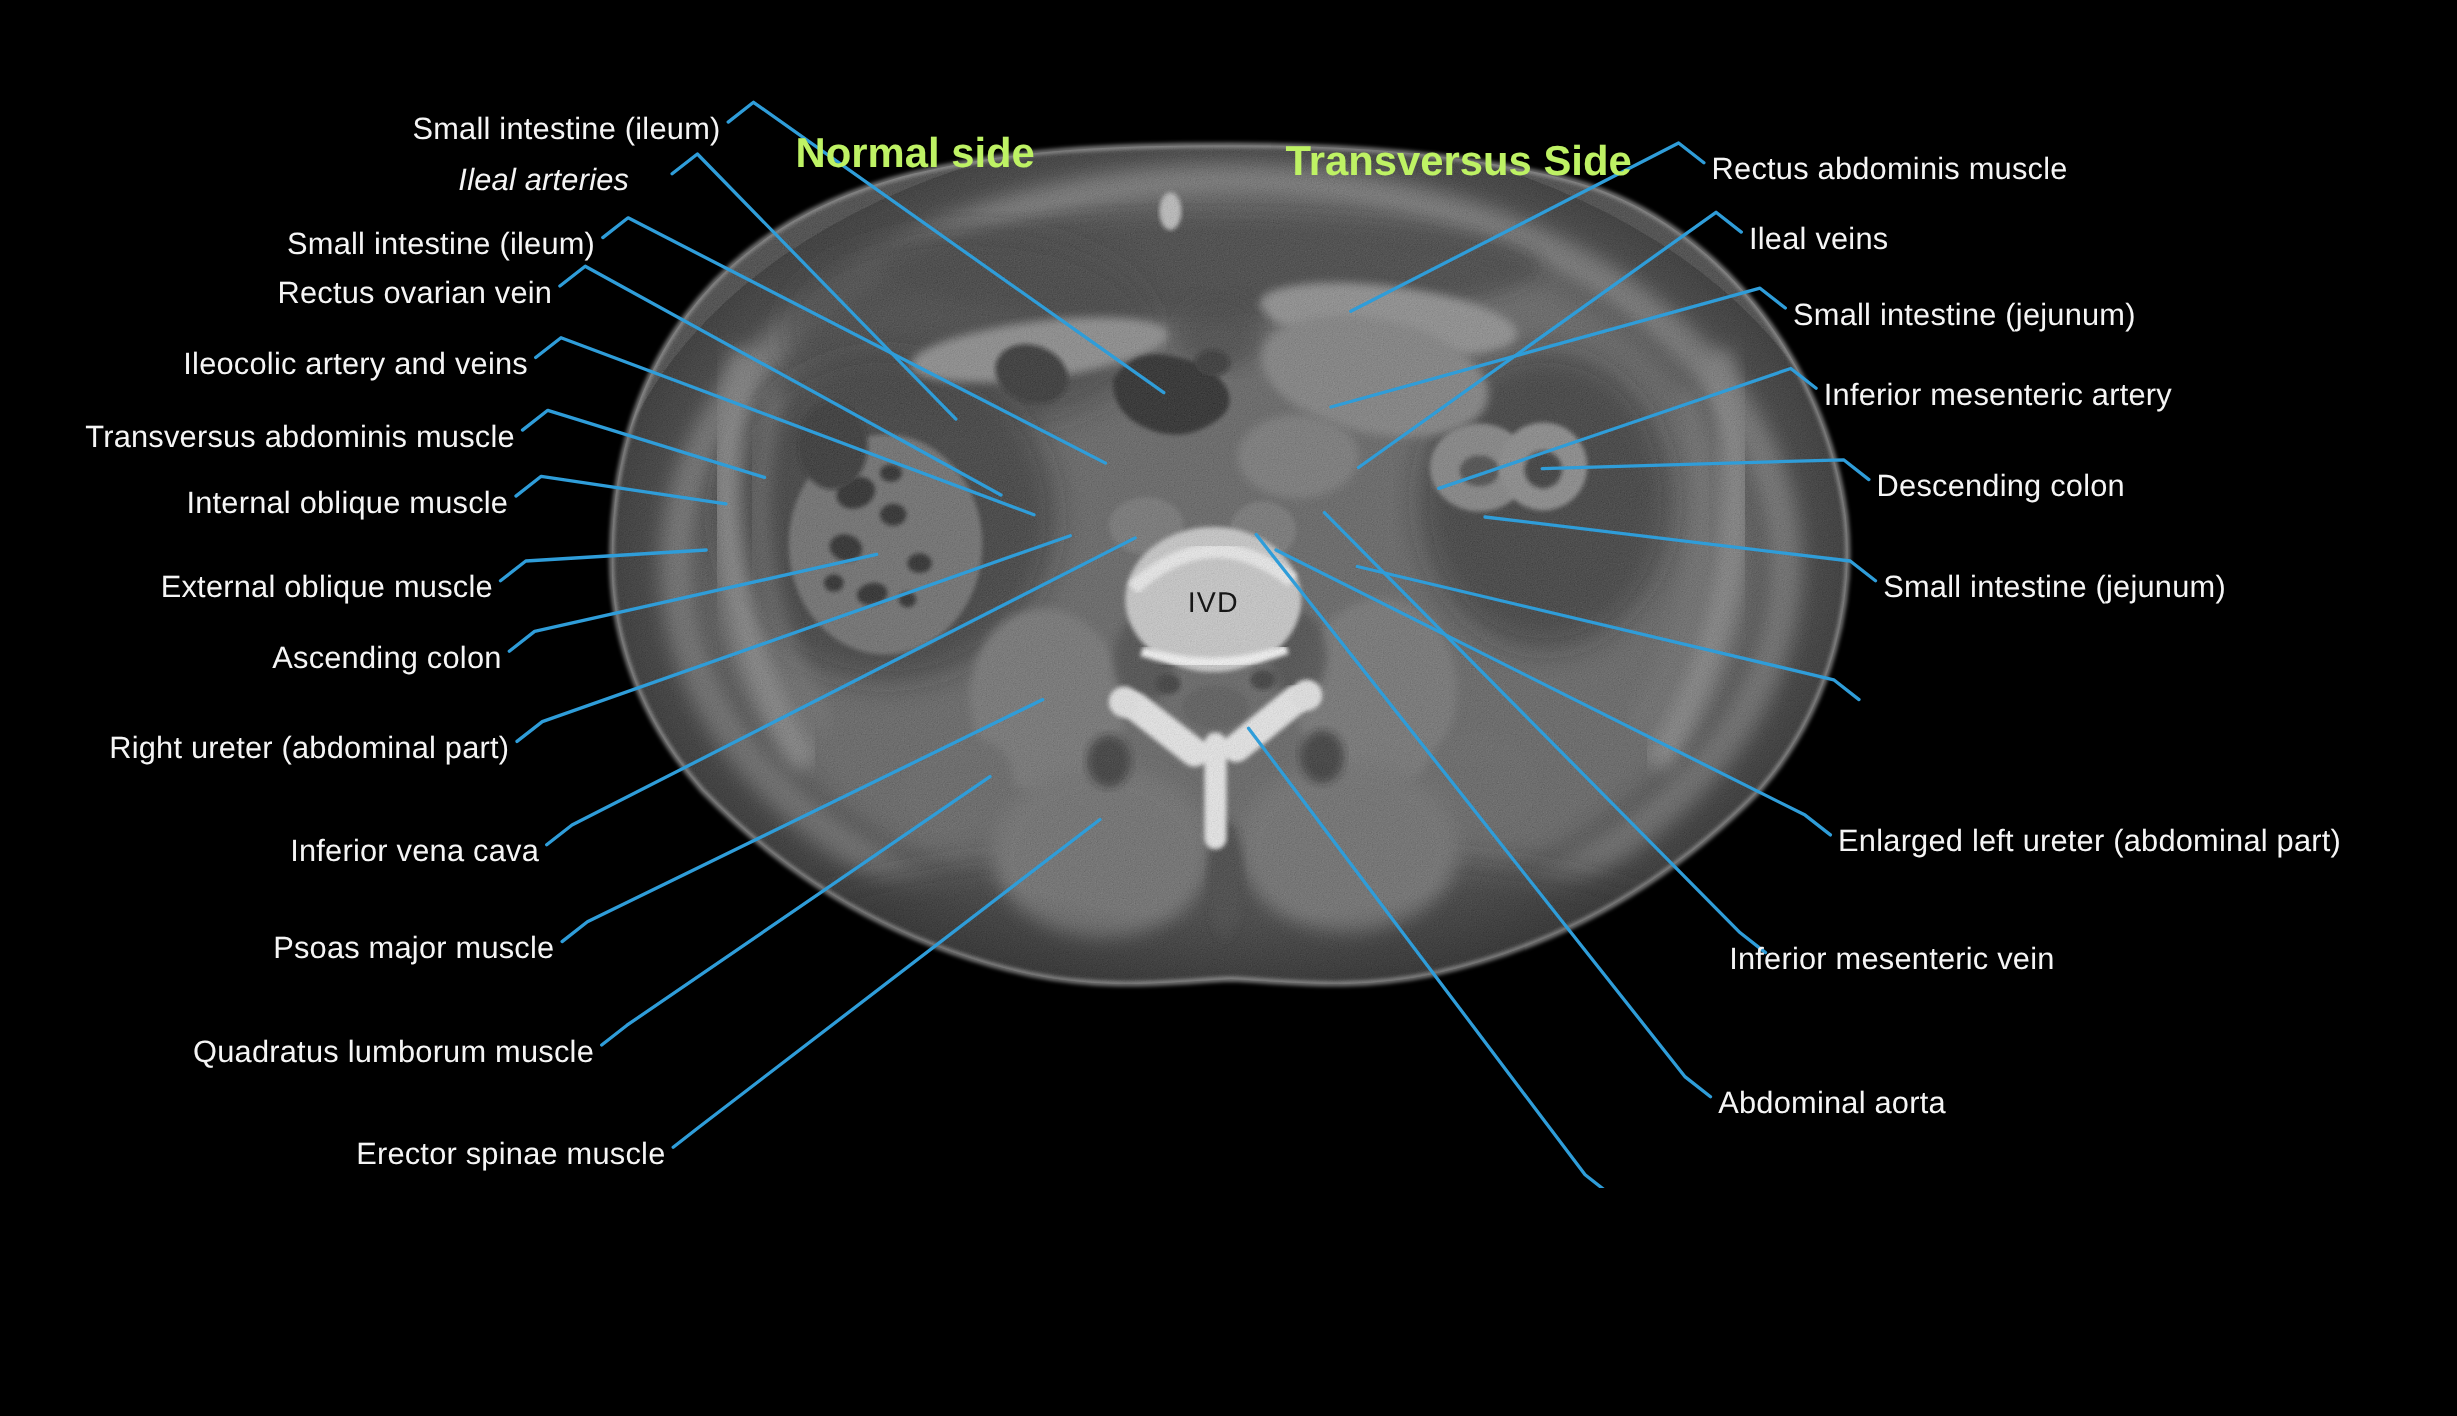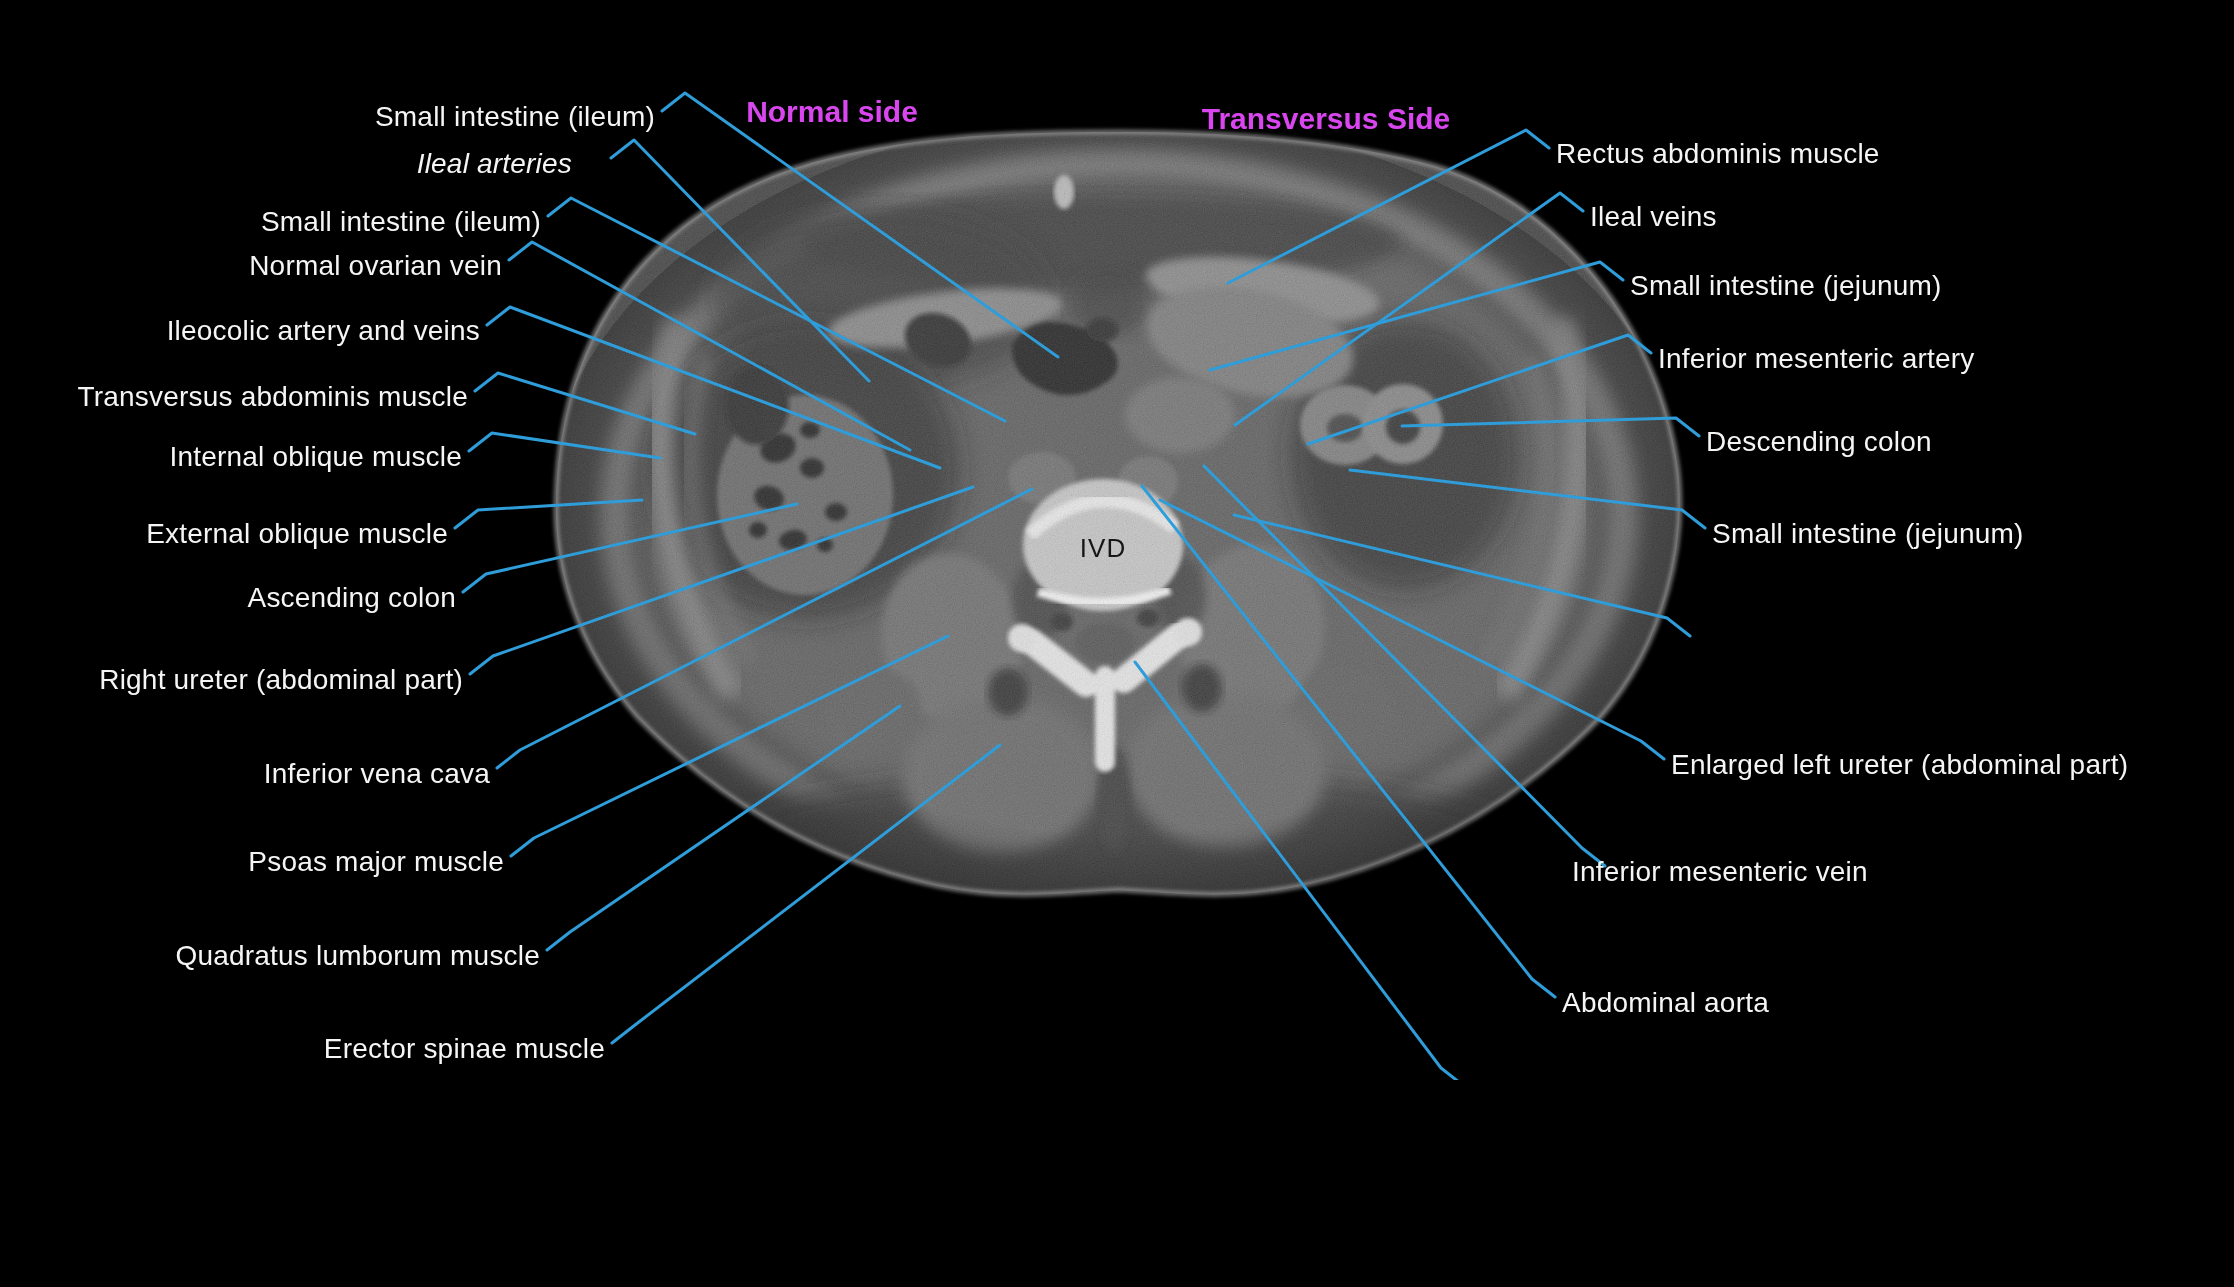--- a/index.html
+++ b/index.html
@@ -3,22 +3,22 @@
 <meta charset="utf-8">
 <style>
   html,body{margin:0;padding:0;background:#000;}
   #scene{position:relative;width:2234px;height:1080px;background:#000;overflow:hidden;
          font-family:"Liberation Sans",sans-serif;}
   #ct{position:absolute;left:0;top:0;}
   #labels{position:absolute;left:0;top:0;width:100%;height:100%;pointer-events:none;}
   .lab{position:absolute;white-space:nowrap;color:var(--txt,#f5f5f5);font-size:28px;
        line-height:36px;letter-spacing:.2px;}
   .lab.left{text-align:right;}
-  .title{position:absolute;color:#d946ef;font-size:30px;font-weight:700;white-space:nowrap;
-         transform:translateX(-50%);}
+  .title{position:absolute;color:#bef264;font-size:38px;font-weight:700;white-space:nowrap;
+         transform:translateX(-50%);margin-top:24px;}
   #title-normal{left:832px;top:95px;}
   #title-patho{left:1326px;top:102px;}
   #ivd{position:absolute;left:1103px;top:548px;transform:translate(-50%,-50%);
        color:#161616;font-size:26px;letter-spacing:1px;}
   #lines polyline{fill:none;stroke:var(--line,#2f9dd9);stroke-width:3;
                   stroke-linejoin:round;stroke-linecap:round;}
 </style>
 </head>
 <body>
 
@@ -171,21 +171,21 @@
         <polyline points="1605,866 1582,848 1204,466"></polyline>
         <polyline points="1555,997 1532,979 1142,486"></polyline>
         <polyline points="1464,1086 1441,1068 1135,662"></polyline>
       </g>
   </svg>
 
   <div id="labels">
       <div class="lab left" style="right: 1579px; top: 99px;">Small intestine (ileum)</div>
       <div class="lab left" style="right: 1662px; top: 146px; font-style: italic;">Ileal arteries</div>
       <div class="lab left" style="right: 1693px; top: 204px;">Small intestine (ileum)</div>
-      <div class="lab left" style="right: 1732px; top: 248px;">Normal ovarian vein</div>
+      <div class="lab left" style="right: 1732px; top: 248px;">Rectus ovarian vein</div>
       <div class="lab left" style="right: 1754px; top: 313px;">Ileocolic artery and veins</div>
       <div class="lab left" style="right: 1766px; top: 379px;">Transversus abdominis muscle</div>
       <div class="lab left" style="right: 1772px; top: 439px;">Internal oblique muscle</div>
       <div class="lab left" style="right: 1786px; top: 516px;">External oblique muscle</div>
       <div class="lab left" style="right: 1778px; top: 580px;">Ascending colon</div>
       <div class="lab left" style="right: 1771px; top: 662px;">Right ureter (abdominal part)</div>
       <div class="lab left" style="right: 1744px; top: 756px;">Inferior vena cava</div>
       <div class="lab left" style="right: 1730px; top: 844px;">Psoas major muscle</div>
       <div class="lab left" style="right: 1694px; top: 938px;">Quadratus lumborum muscle</div>
       <div class="lab left" style="right: 1629px; top: 1031px;">Erector spinae muscle</div>

